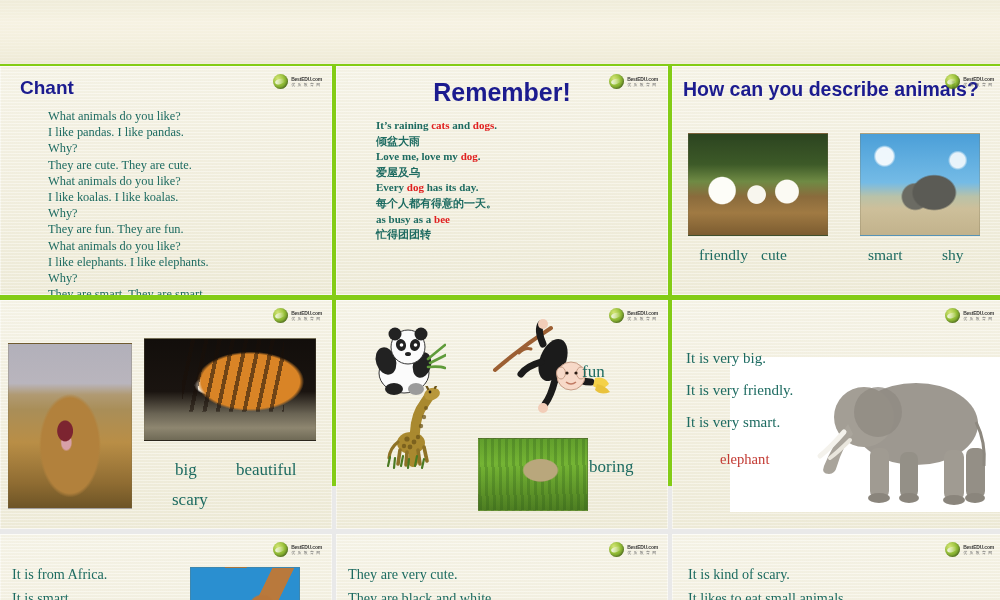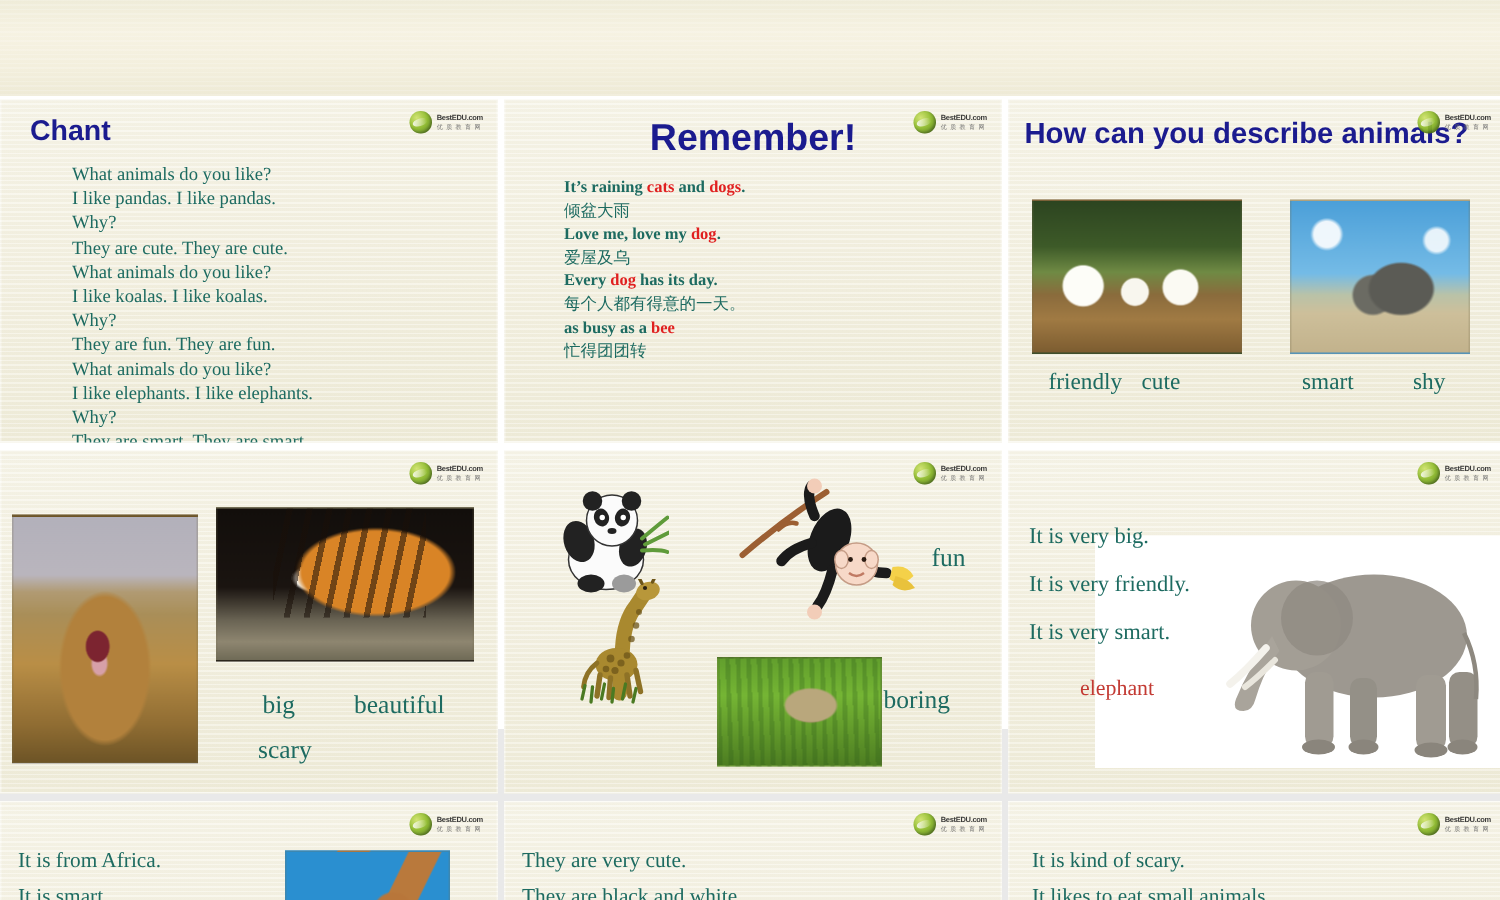--- a/index.html
+++ b/index.html
@@ -5,21 +5,21 @@
   * { box-sizing: border-box; margin: 0; padding: 0; }
   html, body {
     width: 1000px; height: 600px;
     overflow: hidden;
     font-family: "Liberation Serif", serif;
     background: #e9e9e9;
   }
   #page {
     position: relative;
     width: 1000px; height: 486px;
-    background: #ffffff;
+    background: #84cc16;
   }
 
   
   .top-banner {
     position: absolute; left: 0; top: 0;
     width: 1000px; height: 64px;
     background:
       linear-gradient(180deg, #efecd9 0%, #f6f2e2 35%, #f3efdd 70%, #eeead6 100%);
   }
   .top-banner::after{
@@ -108,21 +108,21 @@
   
   .remember-lines {
     position: absolute; left: 40px; top: 52px;
     z-index: 4;
     font-size: 11px;
     font-weight: 700;
     line-height: 15.6px;
   }
   .remember-lines .en { color: #1d6b61; }
   .remember-lines .hl { color: #e02020; }
-  .remember-lines .cn { color: #1d6b61; font-weight: 400; }
+  .remember-lines .cn { color: #1d6b61; font-weight: 700; }
 
   
   .photo {
     position: absolute; z-index: 3;
     background-size: cover; background-position: center;
     border: 1px solid rgba(120,110,80,.25);
   }
   .word {
     position: absolute; z-index: 5;
     color: #1d6b61;
@@ -353,21 +353,21 @@
         <ellipse cx="90" cy="55" rx="4.5" ry="6" fill="#f7d9c8" stroke="#c59c86" stroke-width="1"></ellipse>
         <circle cx="76" cy="55" r="1.6" fill="#2a1b12"></circle>
         <circle cx="85" cy="55" r="1.6" fill="#2a1b12"></circle>
         <path d="M75 64 q5 4 10 0" stroke="#c07a63" stroke-width="1.6" fill="none"></path>
         <path d="M104 60 q10 -2 14 6 q-8 8 -16 2 z" fill="#f4d149"></path>
         <path d="M106 66 q9 2 13 8 q-9 4 -15 -2 z" fill="#e9c23c"></path>
       </svg>
 
       <div class="photo ph-turtle" style="left:142px; top:138px; width:110px; height:73px;"></div>
 
-      <div class="word word-lg" style="left:246px; top:62px;margin-left:39px;">fun</div>
+      <div class="word word-lg" style="left:246px; top:62px;">fun</div>
       <div class="word word-lg" style="left:253px; top:157px;">boring</div>
       <div class="word word-lg" style="left:47px; top:180px;margin-top:46px;">lazy</div>
     </div>
 
     <div class="slide">
       <div class="logo">
         <span class="orb"></span>
         <span class="wm-lines">
           <span class="wm-main">BestEDU.com</span>
           <span class="wm-sub">优 质 教 育 网</span>

